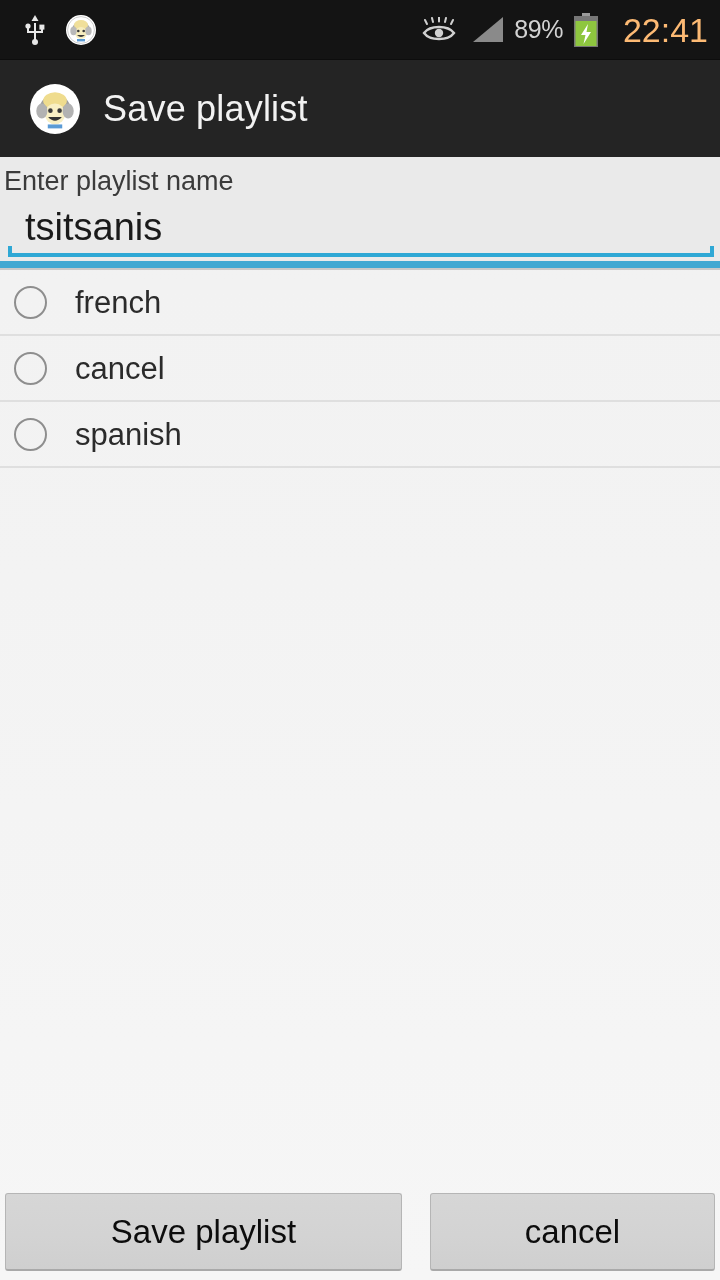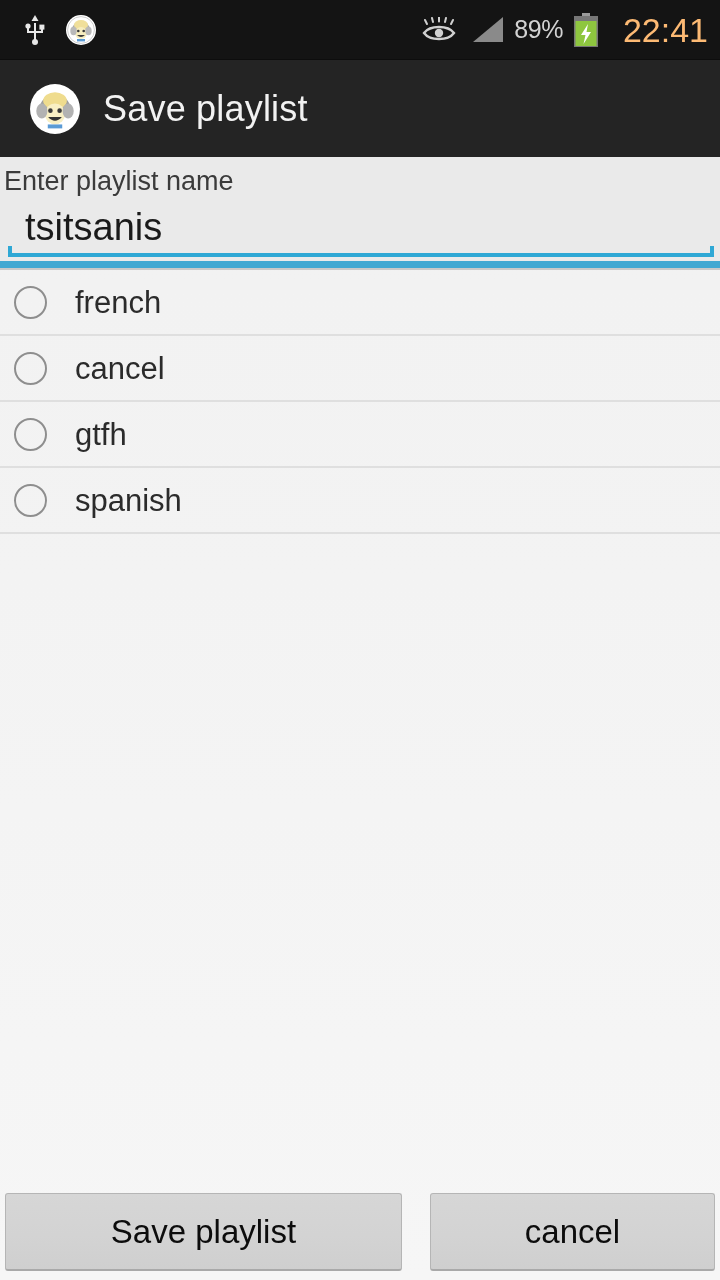--- a/index.html
+++ b/index.html
@@ -315,24 +315,20 @@
     <div class="list-row">
       <span class="radio"></span>
       <span class="row-label">french</span>
     </div>
     <div class="list-row">
       <span class="radio"></span>
       <span class="row-label">cancel</span>
     </div>
     <div class="list-row">
       <span class="radio"></span>
-      <span class="row-label">gtfh</span>
-    </div>
-    <div class="list-row">
-      <span class="radio"></span>
       <span class="row-label">spanish</span>
     </div>
     <div class="list-filler"></div>
   </div>
 
   <div class="button-bar">
     <div class="btn btn-save">Save playlist</div>
     <div class="btn btn-cancel">cancel</div>
   </div>
 

